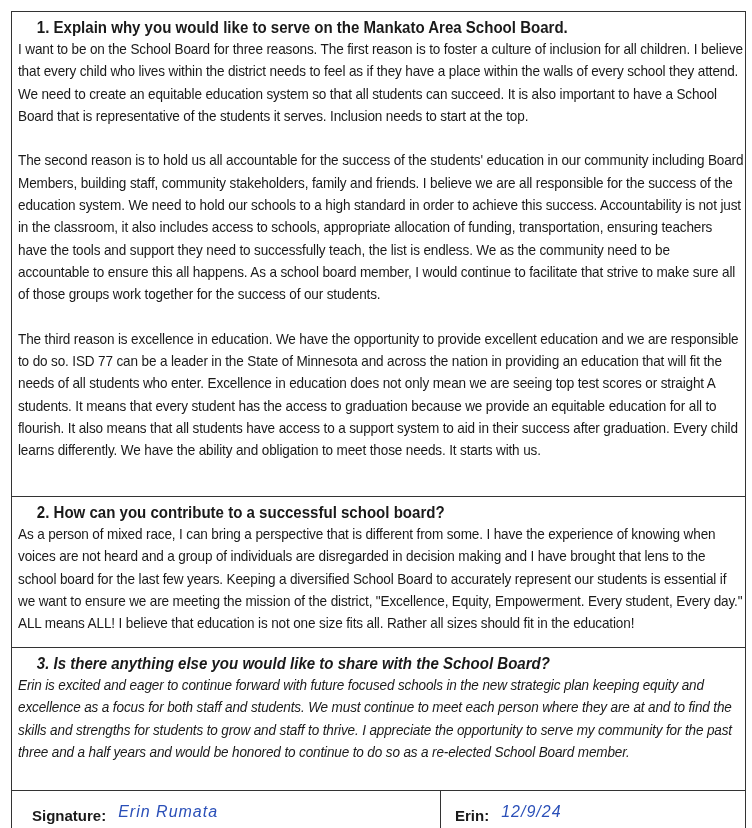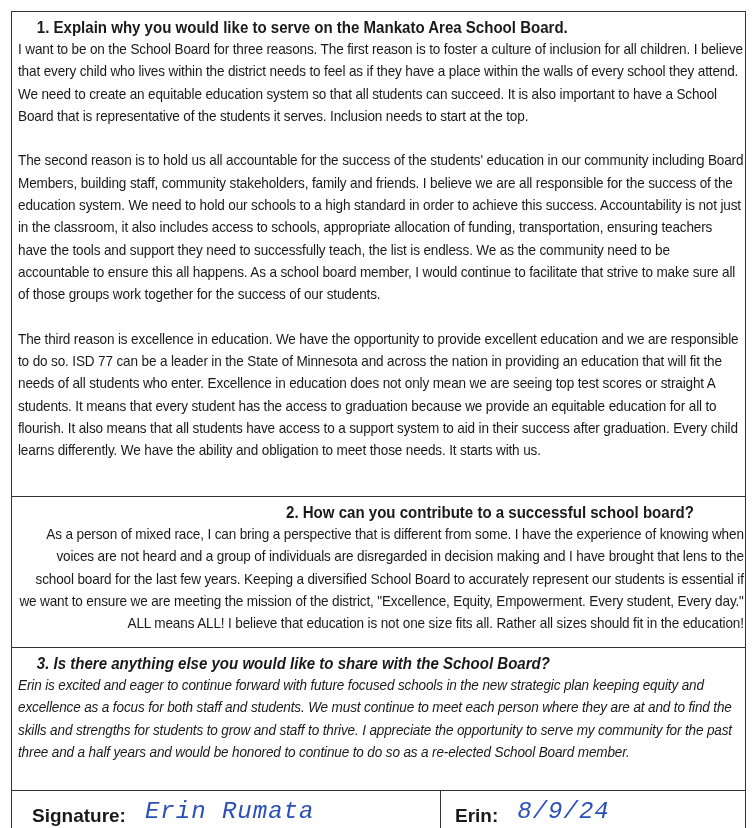--- a/index.html
+++ b/index.html
@@ -3,27 +3,27 @@
   <meta charset="utf-8">
   <style>
     html, body { margin:0; padding:0; background:#ffffff; }
     body { width:752px; height:828px; overflow:hidden; position:relative; font-family:"Liberation Sans", sans-serif; color:#1a1a1a; }
     .form { position:absolute; left:11px; top:11px; width:735px; border:1.5px solid #333; border-bottom:none; box-sizing:border-box; }
     .section { border-bottom:1.5px solid #333; box-sizing:border-box; padding:3px 8px 6px 6px; }
     .q { font-weight:bold; font-size:16px; line-height:20px; padding-left:20px; margin:3px 0 0 0; transform:scaleX(0.94); transform-origin:left; }
     .p { font-size:14.2px; line-height:22.3px; margin:0; letter-spacing:-0.15px; transform:scaleX(0.955); transform-origin:left; white-space:normal; width:760px; }
     .blank { height:22.3px; }
     #s1 { height:485px; }
-    #s2 { height:151px;text-align:right; }
+    #s2 { height:151px; }
     #s3 { height:143px;font-style:italic; }
     .sigrow { display:flex; height:40px; }
     .sig { width:429px; border-right:1.5px solid #333; box-sizing:border-box; padding:8px 0 0 20px; display:flex; align-items:flex-start; }
     .date { flex:1; padding:8px 0 0 14px; display:flex; align-items:flex-start; }
-    .lbl { font-weight:bold; font-size:19px; line-height:22px; margin-top:6px; }
-    .hand { font-family:Liberation Mono, monospace; font-style:italic; color:#2a4fb8; font-size:24px; line-height:26px; margin-left:19px; letter-spacing:1px; }
+    .lbl { font-weight:bold; font-size:15px; line-height:22px; margin-top:6px; }
+    .hand { font-family:Liberation Sans, sans-serif; font-style:italic; color:#2a4fb8; font-size:16px; line-height:26px; margin-left:12px; letter-spacing:1px; }
   </style>
 </head>
 <body>
 
 <div class="form">
   <div class="section" id="s1">
     <div class="q">1. Explain why you would like to serve on the Mankato Area School Board.</div>
     <p class="p">I want to be on the School Board for three reasons. The first reason is to foster a culture of inclusion for all children. I believe that every child who lives within the district needs to feel as if they have a place within the walls of every school they attend. We need to create an equitable education system so that all students can succeed. It is also important to have a School Board that is representative of the students it serves. Inclusion needs to start at the top.</p>
     <div class="blank"></div>
     <p class="p">The second reason is to hold us all accountable for the success of the students' education in our community including Board Members, building staff, community stakeholders, family and friends. I believe we are all responsible for the success of the education system.  We need to hold our schools to a high standard in order to achieve this success. Accountability is not just in the classroom, it also includes access to schools, appropriate allocation of funding, transportation, ensuring teachers have the tools and support they need to successfully teach, the list is endless. We as the community need to be accountable to ensure this all happens. As a school board member, I would continue to facilitate that strive to make sure all of those groups work together for the success of our students.</p>
@@ -38,16 +38,16 @@
     <div class="q">3. Is there anything else you would like to share with the School Board?</div>
     <p class="p">Erin is excited and eager to continue forward with future focused schools in the new strategic plan keeping equity and excellence as a focus for both staff and students. We must continue to meet each person where they are at and to find the skills and strengths for students to grow and staff to thrive. I appreciate the opportunity to serve my community for the past three and a half years and would be honored to continue to do so as a re-elected School Board member.</p>
   </div>
   <div class="sigrow">
     <div class="sig">
       <span class="lbl">Signature:</span>
       <span class="hand">Erin Rumata</span>
     </div>
     <div class="date">
       <span class="lbl">Erin:</span>
-      <span class="hand">8/9/24</span>
+      <span class="hand">12/9/24</span>
     </div>
   </div>
 </div>
 
 </body></html>

